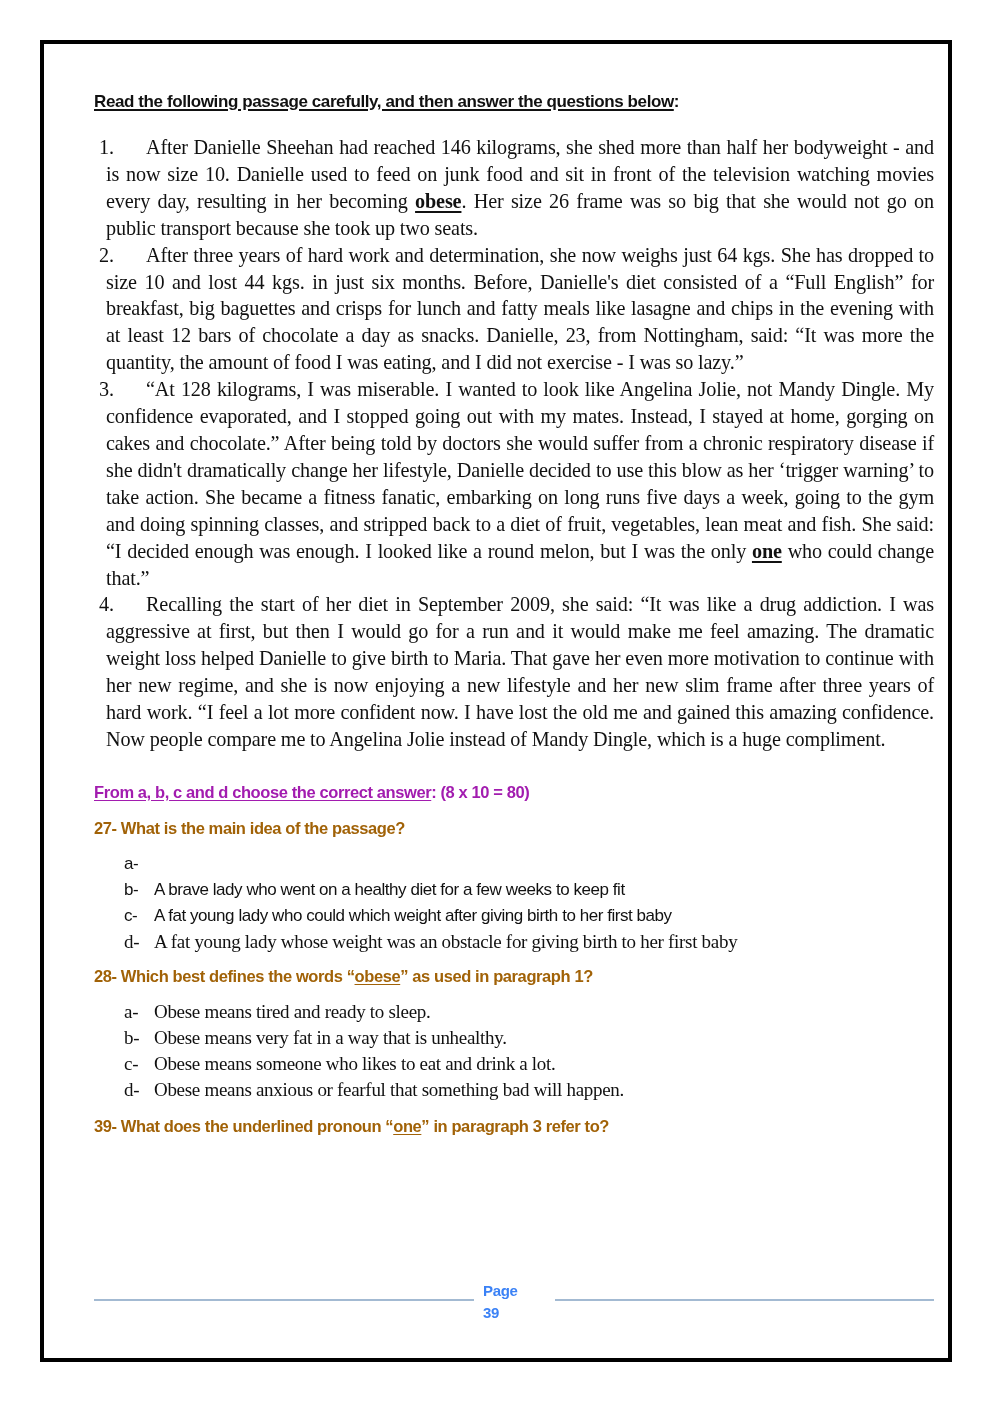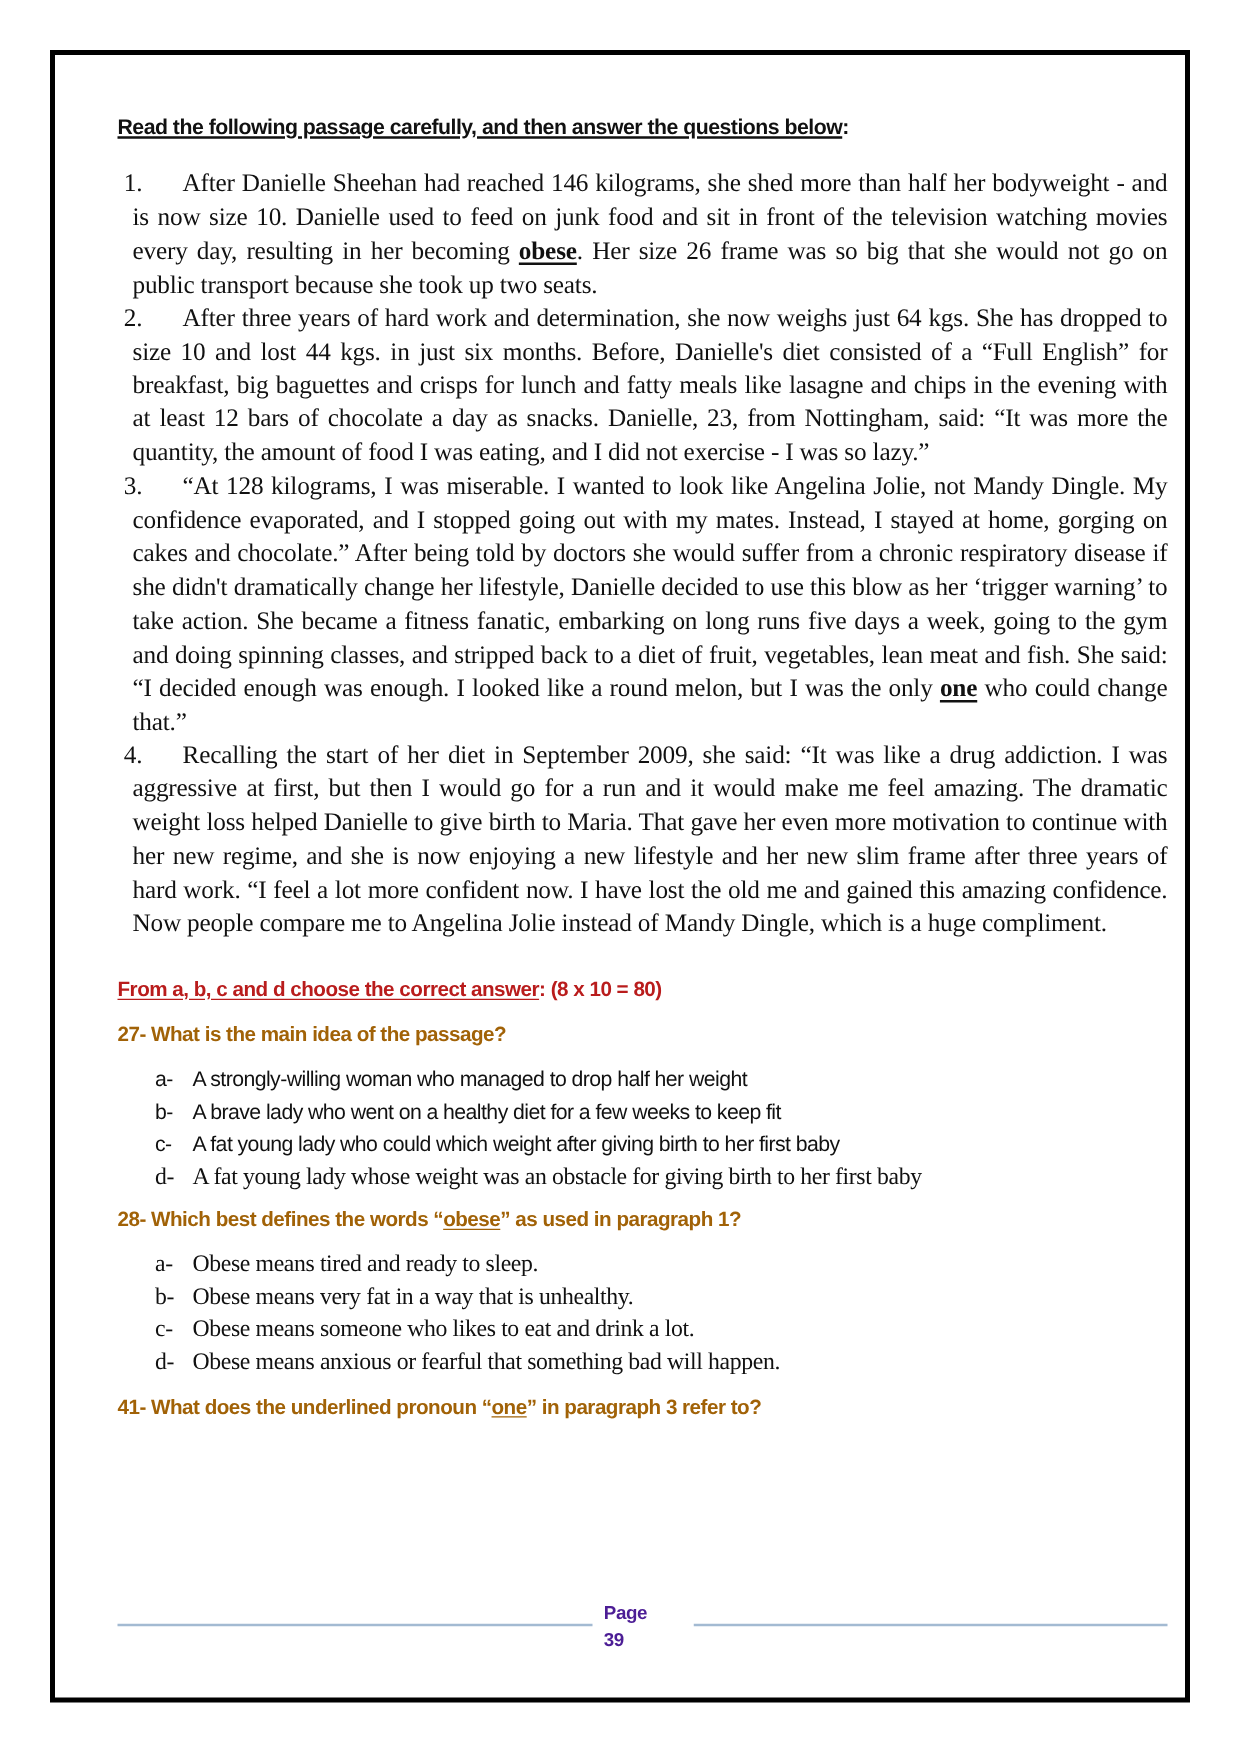--- a/index.html
+++ b/index.html
@@ -16,42 +16,42 @@
   .instr u { text-decoration: underline; text-decoration-thickness: 1.5px; text-underline-offset: 2px; }
   .passage { margin-top: 18px; }
   .para {
     font-family: "Liberation Serif", serif; font-size: 20.2px; line-height: 26.9px;
     text-align: justify; color: #111; margin: 0 0 0 12px; width: 828px; letter-spacing: -0.15px;
   }
   .para .num { display: inline-block; margin-left: -7px; width: 47px; }
   .para b.ul { text-decoration: underline; text-decoration-thickness: 2px; text-underline-offset: 3px; }
   .section-head {
     font-family: "Liberation Sans", sans-serif; font-weight: bold; font-size: 16.5px;
-    letter-spacing: -0.4px; margin: 0; color: #b91c1c; line-height: 22px;
+    letter-spacing: -0.4px; margin: 0; color: #a21caf; line-height: 22px;
   }
   .section-head u { text-underline-offset: 2px; }
   .q-title {
     font-family: "Liberation Sans", sans-serif; font-weight: bold; font-size: 16.5px;
     letter-spacing: -0.4px; margin: 0; color: #a16207; line-height: 22px;
   }
   .q-title u { text-underline-offset: 2px; }
   .options { list-style: none; margin: 0; padding: 0 0 0 30px; }
   .options li { display: flex; line-height: 26px; color: #111; }
   .options .letter { width: 30px; flex: none; }
   .opt-sans { font-family: "Liberation Sans", sans-serif; font-size: 17px; letter-spacing: -0.45px; }
   .opt-serif { font-family: "Liberation Serif", serif; font-size: 19px; letter-spacing: -0.3px; }
   .footer { position: absolute; left: 94px; top: 1278px; width: 840px; height: 50px; }
   .footer .line {
     position: absolute; top: 21px; height: 2px; background: #a3bad2;
   }
   .footer .line.left { left: 0; width: 380px; }
   .footer .line.right { left: 461px; width: 379px; }
   .footer .page-label {
     position: absolute; left: 389px; top: 2px; font-family: "Liberation Sans", sans-serif;
-    font-weight: bold; font-size: 15px; line-height: 22px; color: #4c1d95; letter-spacing: -0.3px;
+    font-weight: bold; font-size: 15px; line-height: 22px; color: #3b82f6; letter-spacing: -0.3px;
   }
 </style>
 </head>
 <body>
 
 <div class="page-border"></div>
 
 <div class="content">
   <p class="instr"><u>Read the following passage carefully, and then answer the questions below</u><span>:</span></p>
 
@@ -62,21 +62,20 @@
     <p class="para"><span class="num">4.</span><span>Recalling the start of her diet in September 2009, she said: “It was like a drug addiction. I was aggressive at first, but then I would go for a run and it would make me feel amazing. The dramatic weight loss helped Danielle to give birth to Maria. That gave her even more motivation to continue with her new regime, and she is now enjoying a new lifestyle and her new slim frame after three years of hard work. “I feel a lot more confident now. I have lost the old me and gained this amazing confidence. Now people compare me to Angelina Jolie instead of Mandy Dingle, which is a huge compliment.</span></p>
   </div>
 
   <p class="section-head" style="margin-top:28px;"><u>From a, b, c and d choose the correct answer</u><span>: (8 x 10 = 80)</span></p>
 
   <div style="margin-top:14px;">
     <p class="q-title">27- What is the main idea of the passage?</p>
     <ul class="options" style="margin-top:12px;">
       <li class="opt-sans">
           <span class="letter">a-</span>
-          <span>A strongly-willing woman who managed to drop half her weight</span>
         </li>
       <li class="opt-sans">
           <span class="letter">b-</span>
           <span>A brave lady who went on a healthy diet for a few weeks to keep fit</span>
         </li>
       <li class="opt-sans">
           <span class="letter">c-</span>
           <span>A fat young lady who could which weight after giving birth to her first baby</span>
         </li>
       <li class="opt-serif">
@@ -102,21 +101,21 @@
           <span>Obese means someone who likes to eat and drink a lot.</span>
         </li>
       <li class="opt-serif">
           <span class="letter">d-</span>
           <span>Obese means anxious or fearful that something bad will happen.</span>
         </li>
     </ul>
   </div>
 
   <div style="margin-top:12px;">
-    <p class="q-title"><span>41- What does the underlined pronoun “</span><u>one</u><span>” in paragraph 3 refer to?</span></p>
+    <p class="q-title"><span>39- What does the underlined pronoun “</span><u>one</u><span>” in paragraph 3 refer to?</span></p>
   </div>
 </div>
 
 <div class="footer">
   <div class="line left" style="background: rgb(163, 186, 210);"></div>
   <div class="page-label">
     <div>Page</div>
     <div>39</div>
   </div>
   <div class="line right" style="background: rgb(163, 186, 210);"></div>

